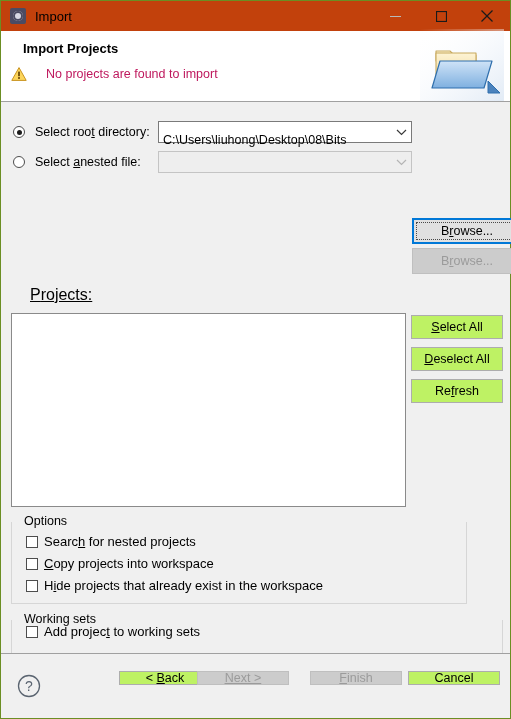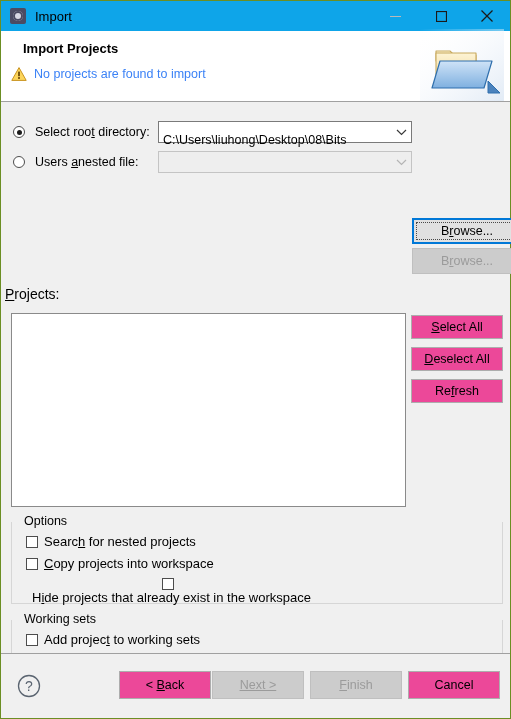--- a/index.html
+++ b/index.html
@@ -23,21 +23,21 @@
     box-sizing: border-box;
     border: 1px solid #6b8e23;
     background: #f0f0f0;
     display: flex;
     flex-direction: column;
   }
 
   
   .titlebar {
     height: 30px;
-    background: #0ea5e9;
+    background: #c2410c;
     display: flex;
     align-items: center;
     flex: 0 0 auto;
     position: relative;
   }
   .title-icon {
     width: 16px; height: 16px;
     margin-left: 9px;
     background: #4b4b63;
     border-radius: 2px;
@@ -90,23 +90,23 @@
     padding-left: 12px;
   }
   .header-msg-row {
     position: absolute;
     left: 10px; top: 35px;
     display: flex;
     align-items: center;
   }
   .warn-icon { width: 16px; height: 16px; flex: 0 0 auto; }
   .header-msg {
-    margin-left: 7px;
+    margin-left: 19px;
     font-size: 12.5px;
-    color: #3b82f6;
+    color: #be185d;
   }
   .header-art {
     position: absolute;
     right: 6px; top: -2px;
     width: 84px; height: 72px;
   }
 
   
   .body {
     flex: 1 1 auto;
@@ -181,21 +181,21 @@
   .combo-arrow {
     width: 20px;
     display: flex;
     align-items: center;
     justify-content: center;
     flex: 0 0 auto;
   }
 
   .btn {
     box-sizing: border-box;
-    background: #ec4899;
+    background: #bef264;
     border: 1px solid #adadad;
     font-family: "Liberation Sans", sans-serif;
     font-size: 12.5px;
     color: #000;
     display: flex;
     align-items: center;
     justify-content: center;
     cursor: default;
     padding: 0;
   }
@@ -213,22 +213,23 @@
 
   .browse-btn {
     position: absolute;
     width: 110px; height: 26px;
   }
   .browse-btn.b1 { left: 411px; top: 116px; }
   .browse-btn.b2 { left: 411px; top: 146px; }
 
   .projects-label {
     position: absolute;
-    left: 4px; top: 184px;
-    font-size: 14px;
+    left: 29px; top: 184px;
+    font-size: 16px;
+    text-decoration: underline;
   }
   .projects-list {
     position: absolute;
     left: 10px; top: 211px;
     width: 395px; height: 194px;
     box-sizing: border-box;
     background: #ffffff;
     border: 1px solid #8a8a8a;
   }
 
@@ -253,21 +254,21 @@
     top: -8px; left: 8px;
     background: #f0f0f0;
     padding: 0 4px;
     font-size: 12.5px;
     color: #000;
     white-space: nowrap;
   }
 
   #options-group {
     left: 10px; top: 420px;
-    width: 492px; height: 82px; padding-left: 9px;
+    width: 456px; height: 82px; padding-left: 9px;
   }
   #workingsets-group {
     left: 10px; top: 518px;
     width: 492px; height: 80px;
   }
 
   .check-row {
     position: absolute;
     display: flex;
     align-items: center;
@@ -325,24 +326,24 @@
     position: relative;
   }
   .help-icon {
     position: absolute;
     left: 16px; top: 20px;
     width: 24px; height: 24px;
   }
   .footer-btn {
     position: absolute;
     top: 17px;
-    width: 92px; height: 28px;
+    width: 92px; height: 14px;
   }
   .fb-back { left: 118px; }
-  .fb-next { left: 211px; text-decoration: underline; }
+  .fb-next { left: 196px; text-decoration: underline; }
   .fb-finish { left: 309px; }
   .fb-cancel { left: 407px; }
 
   u { text-decoration: underline; }
 </style>
 </head>
 <body>
 
 <div class="window">
 
@@ -415,21 +416,21 @@
           <svg width="11" height="7" viewBox="0 0 11 7">
               <polyline points="1,1 5.5,5.5 10,1" fill="none" stroke="#3a3a3a" stroke-width="1.2"></polyline>
             </svg>
         </span>
       </div>
     </div>
 
     <div class="src-row r2">
       <div class="radio-wrap">
         <span class="radio"></span>
-        <span class="radio-label"><span>Users </span><u>a</u><span>nested file:</span></span>
+        <span class="radio-label"><span>Select </span><u>a</u><span>nested file:</span></span>
       </div>
       <div class="combo disabled">
         <span class="combo-text"></span>
         <span class="combo-arrow">
           <svg width="11" height="7" viewBox="0 0 11 7">
               <polyline points="1,1 5.5,5.5 10,1" fill="none" stroke="#b4b4b4" stroke-width="1.2"></polyline>
             </svg>
         </span>
       </div>
     </div>
@@ -458,29 +459,29 @@
     <div class="group" id="options-group">
       <div class="group-legend">Options</div>
       <div class="check-row" style="top:12px;">
         <span class="checkbox"></span>
         <span class="check-label"><span>Searc</span><u>h</u><span> for nested projects</span></span>
       </div>
       <div class="check-row" style="top:34px;">
         <span class="checkbox"></span>
         <span class="check-label"><span></span><u>C</u><span>opy projects into workspace</span></span>
       </div>
-      <div class="check-row" style="top:56px;flex-direction:column;">
+      <div class="check-row" style="top:56px;">
         <span class="checkbox"></span>
         <span class="check-label"><span>H</span><u>i</u><span>de projects that already exist in the workspace</span></span>
       </div>
     </div>
 
     <div class="group" id="workingsets-group">
       <div class="group-legend">Working sets</div>
-      <div class="check-row" style="top:12px;justify-content:flex-end;">
+      <div class="check-row" style="top:4px;justify-content:flex-end;">
         <span class="checkbox"></span>
         <span class="check-label"><span>Add projec</span><u>t</u><span> to working sets</span></span>
       </div>
       <div class="ws-row">
         <span class="ws-label"><span>W</span><u>o</u><span>rking sets:</span></span>
         <span class="ws-combo">
           <span class="combo-text"></span>
           <span class="combo-arrow">
             <svg width="11" height="7" viewBox="0 0 11 7">
                 <polyline points="1,1 5.5,5.5 10,1" fill="none" stroke="#a8a8a8" stroke-width="1.2"></polyline>

